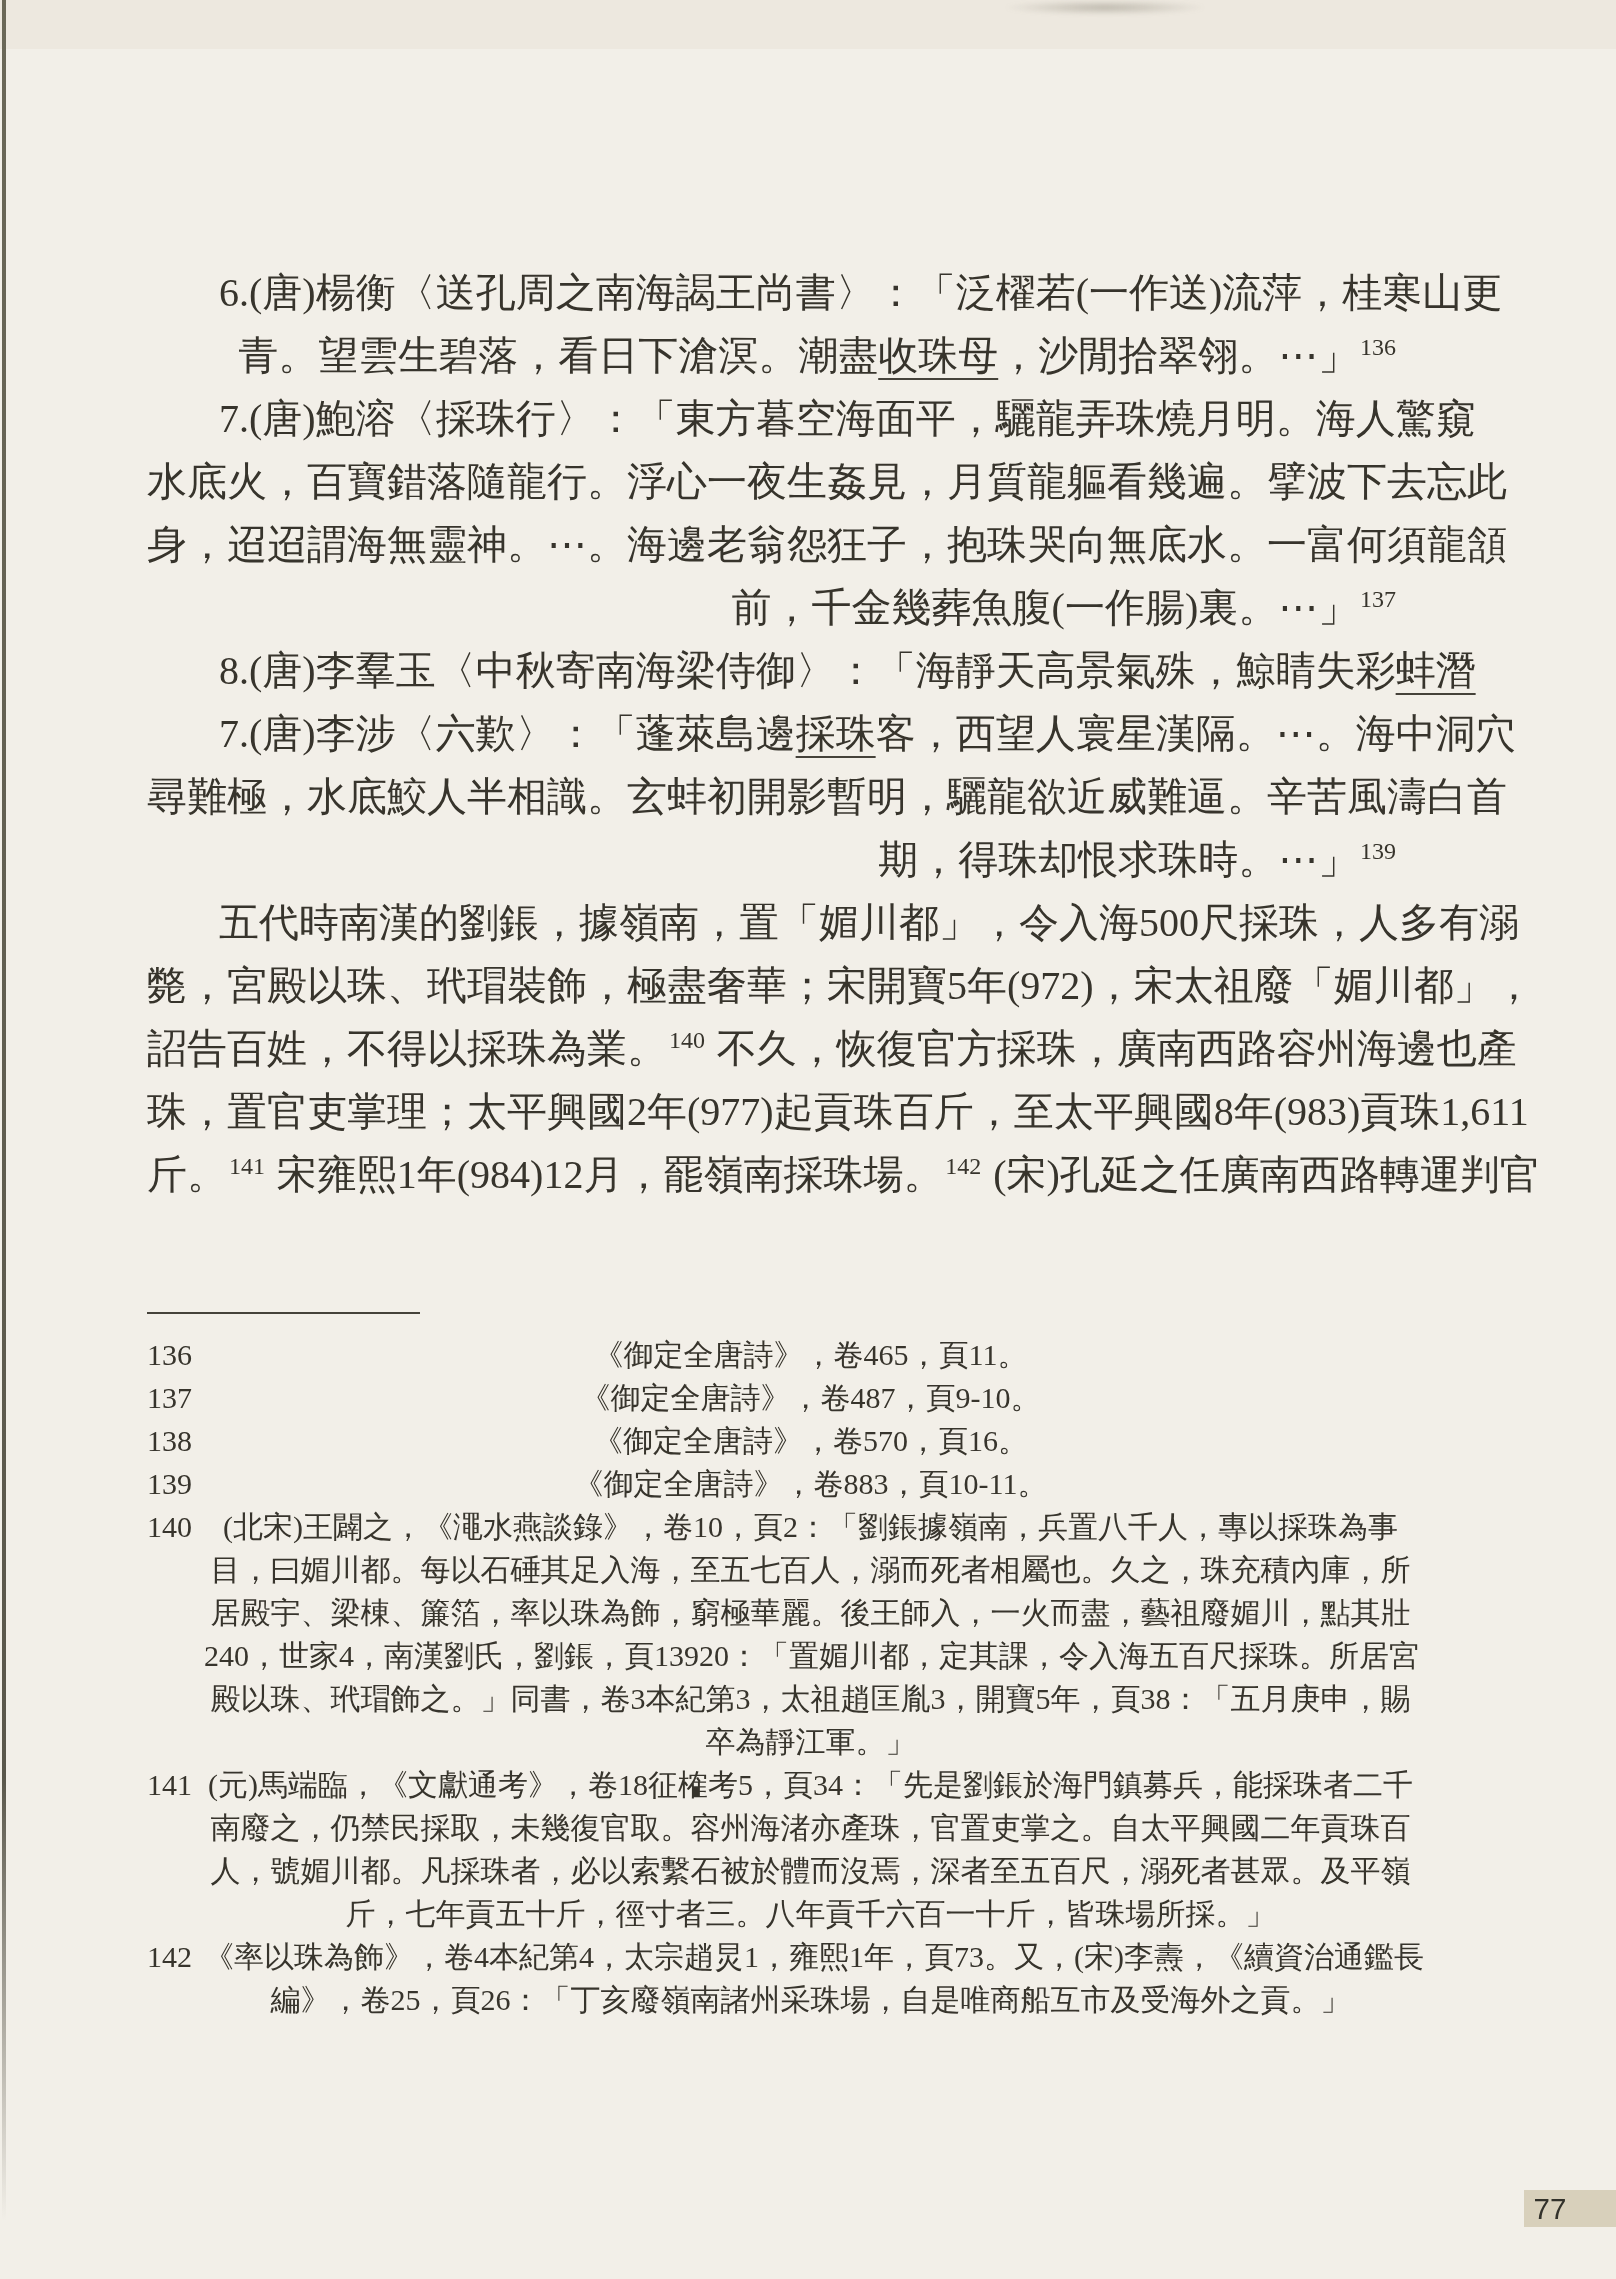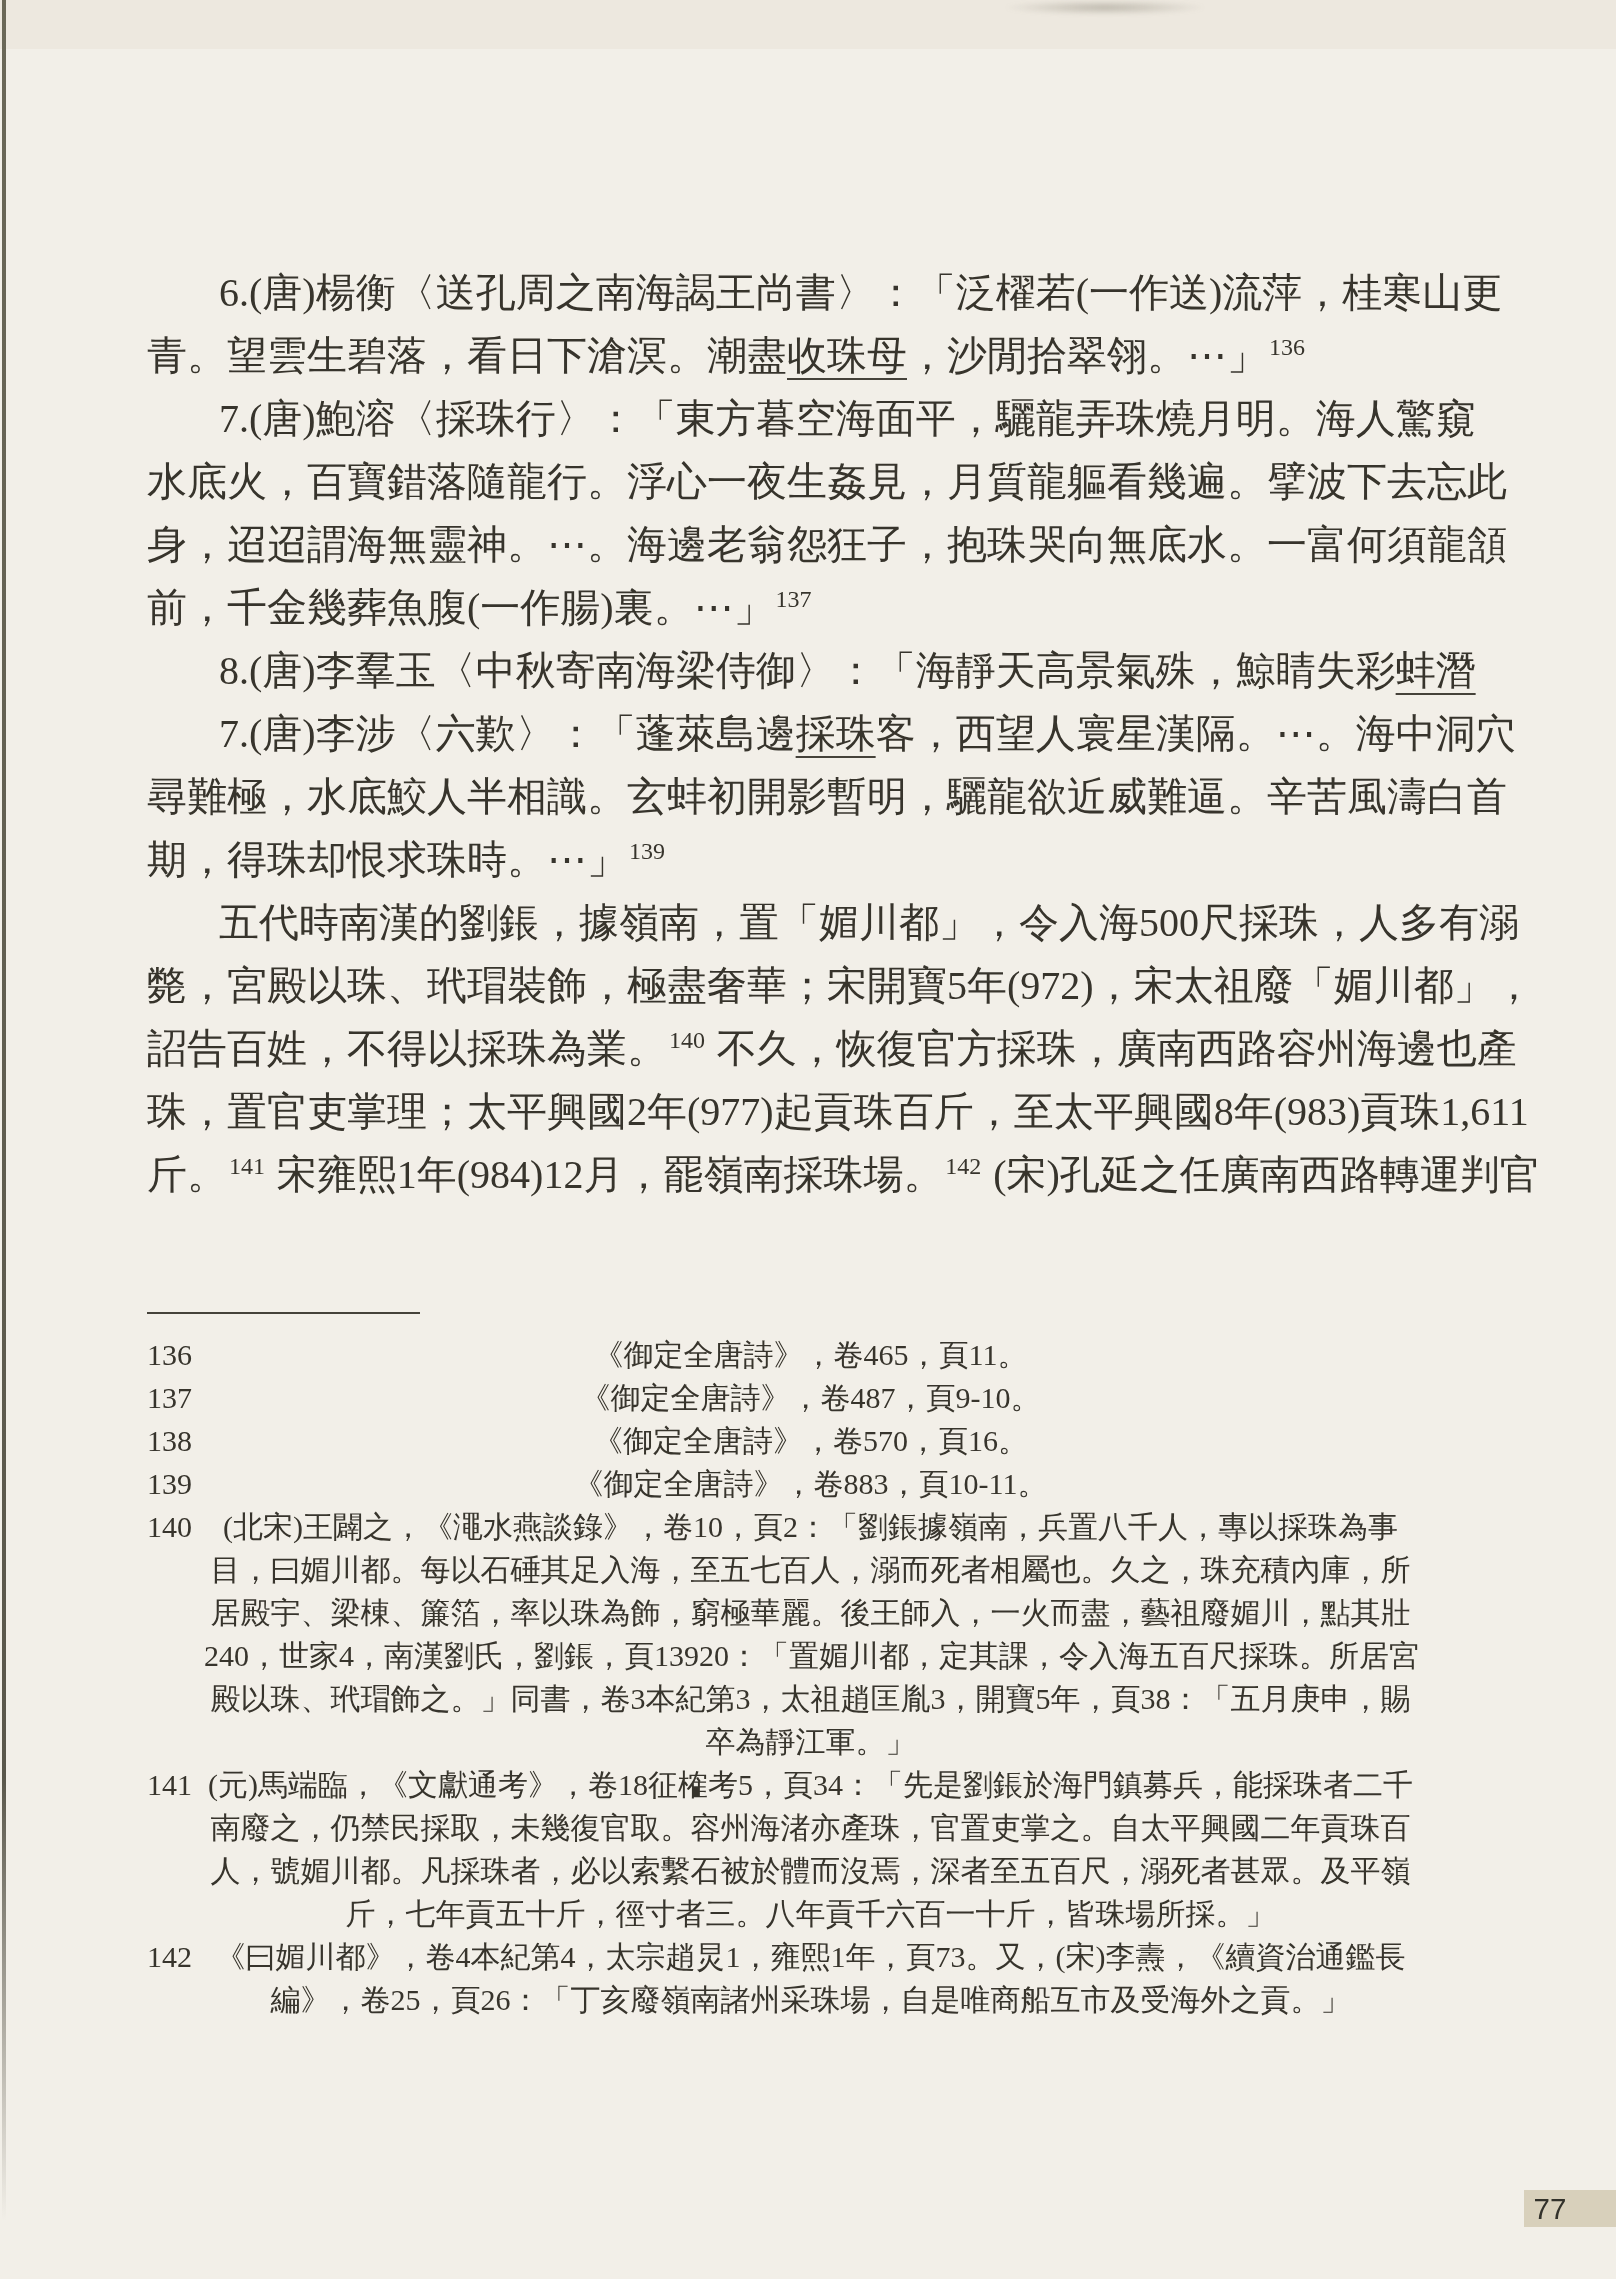--- a/index.html
+++ b/index.html
@@ -21,21 +21,21 @@
   }
   .smudge{
     position:absolute;left:1003px;top:0;width:204px;height:15px;
     background:radial-gradient(ellipse at center,rgba(120,115,100,0.4),transparent 70%);
     filter:blur(1.9px);
   }
   .body-text{
     position:absolute;left:147px;top:261px;width:1251px;
     font-size:40px;line-height:63px;letter-spacing:0px;
   }
-  .body-line{white-space:nowrap;}
+  .body-line{white-space:nowrap;text-align:right;}
   .body-line.indent{padding-left:72px;}
   .u{
     text-decoration:underline;
     text-underline-offset:8.6px;
     text-decoration-thickness:2.4px;
     text-decoration-color:#45423a;
     margin-top:16px;
   }
   .body-text sup, .footnotes sup{
     font-size:24px;line-height:0;vertical-align:super;margin-left:1.9px;margin-right:1.9px;
@@ -115,21 +115,21 @@
       </div>
       <div class="footnote">
         <span class="fn-num">141</span>
         <div class="fn-line">(元)馬端臨，《文獻通考》，卷18征榷考5，頁34：「先是劉鋹於海門鎮募兵，能採珠者二千</div>
         <div class="fn-line">南廢之，仍禁民採取，未幾復官取。容州海渚亦產珠，官置吏掌之。自太平興國二年貢珠百</div>
         <div class="fn-line">人，號媚川都。凡採珠者，必以索繫石被於體而沒焉，深者至五百尺，溺死者甚眾。及平嶺</div>
         <div class="fn-line">斤，七年貢五十斤，徑寸者三。八年貢千六百一十斤，皆珠場所採。」</div>
       </div>
       <div class="footnote">
         <span class="fn-num">142</span>
-        <div class="fn-line">《曰媚川都》，卷4本紀第4，太宗趙炅1，雍熙1年，頁73。又，(宋)李燾，《續資治通鑑長</div>
+        <div class="fn-line">《率以珠為飾》，卷4本紀第4，太宗趙炅1，雍熙1年，頁73。又，(宋)李燾，《續資治通鑑長</div>
         <div class="fn-line">編》，卷25，頁26：「丁亥廢嶺南諸州采珠場，自是唯商船互市及受海外之貢。」</div>
       </div>
     </div>
 
   <div class="page-badge">
     <span>77</span>
   </div>
 </div>
 
 

